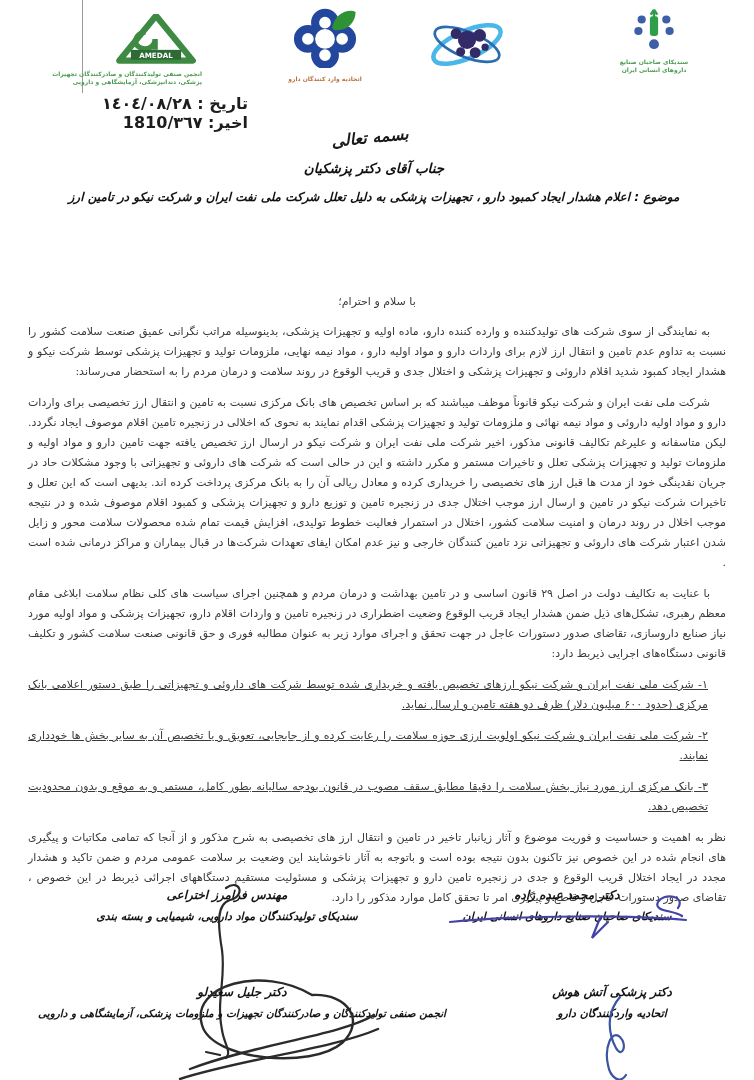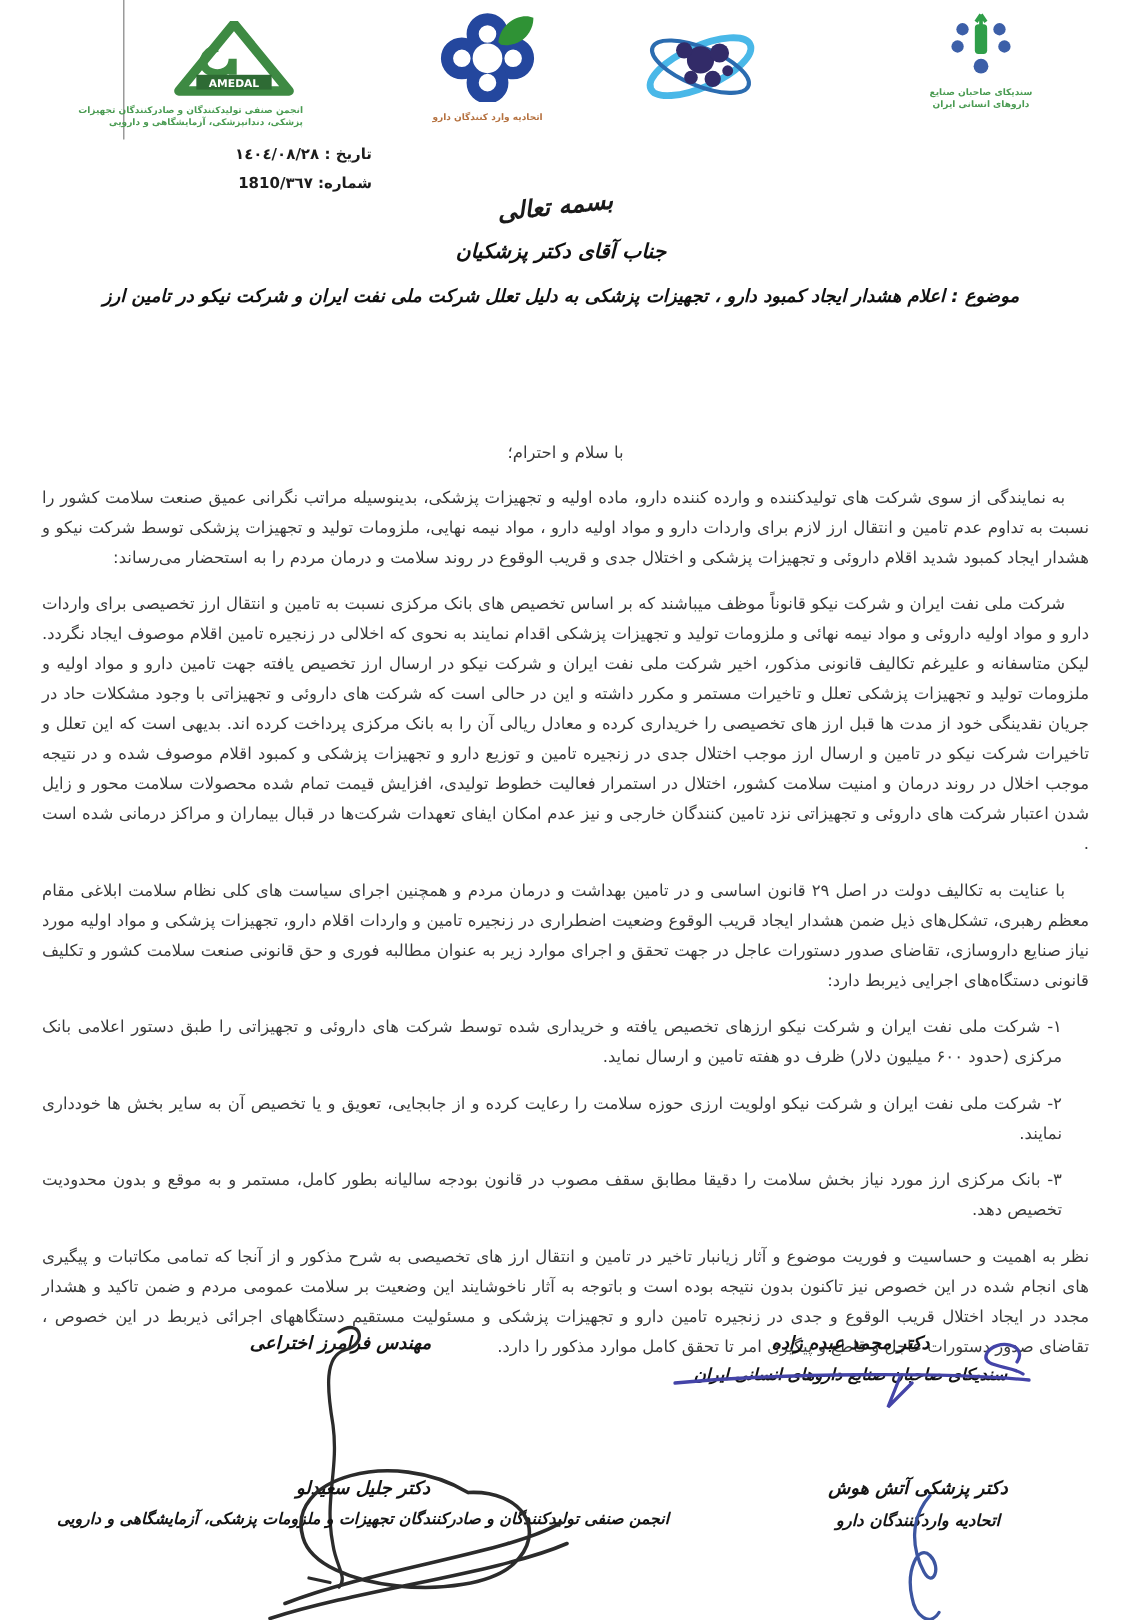--- a/index.html
+++ b/index.html
@@ -20,21 +20,21 @@
   .logo-amedal   { left:110px; top:14px; width:92px; }
   .logo-union    { left:281px; top:8px;  width:88px; }
   .logo-atom     { left:424px; top:10px; width:86px; }
   .logo-synd     { left:608px; top:8px;  width:92px; }
   .logo-caption  { font-size:6px; line-height:8px; font-weight:bold; white-space:nowrap; }
   .cap-green  { color:#4a9b52; }
   .cap-orange { color:#b5713f; margin-top:3px; }
 
   .meta {
     position:absolute; left:84px; top:94px; width:164px;
-    font-size:10px; font-weight:bold; color:#1d1d1d;
+    font-size:16px; font-weight:bold; color:#1d1d1d;
     text-align:right; line-height:19px;
   }
   .bismillah {
     position:absolute; left:300px; top:128px; width:140px;
     text-align:center; font-size:16px; font-weight:bold; font-style:italic;
     transform:rotate(-6deg); color:#1a1a1a; letter-spacing:1px;
   }
 
   
   .nastaliq { font-weight:bold; font-style:italic; color:#111;text-align:center; }
@@ -43,21 +43,21 @@
   .addr-line2 { font-size:13.5px; margin-bottom:14px; }
   .addr-subject { font-size:12px; white-space:nowrap; }
 
   
   .body-text {
     position:absolute; top:292px; right:28px; left:28px;
     font-size:11px; line-height:20px; color:#3a3a3a; text-align:justify;
   }
   .greeting { margin-bottom:10px; text-align:center; }
   .para { margin-bottom:11px; text-indent:16px; }
-  .item { margin:0 18px 11px 0; text-indent:0; }
+  .item { margin:0 18px 11px 0; text-indent:0;text-decoration:underline; }
   .closing { margin-top:2px; text-indent:0; }
 
   
   .sig { position:absolute; text-align:center; }
   .sig-name { font-size:12px; font-weight:bold; font-style:italic; color:#141414; white-space:nowrap; }
   .sig-org  { font-size:11px; font-weight:bold; font-style:italic; color:#141414; white-space:nowrap; margin-top:8px; }
   .sig1 { right:62px;  top:888px; width:250px; }
   .sig2 { left:92px;   top:888px; width:270px; }
   .sig3 { right:52px;  top:985px; width:180px; }
   .sig4 { left:12px;   top:985px; width:460px; }
@@ -130,21 +130,21 @@
     <div class="logo-caption cap-green">سندیکای صاحبان صنایع</div>
     <div class="logo-caption cap-green">داروهای انسانی ایران</div>
   </div>
 
   <div class="meta">
     <div>
       <span>تاریخ :</span>
       <span>١٤٠٤/٠٨/٢٨</span>
     </div>
     <div>
-      <span>شماره:</span>
+      <span>اخیر:</span>
       <span>1810/٣٦٧</span>
     </div>
   </div>
 
   <div class="bismillah">بسمه تعالی</div>
 
   <div class="addressee">
     <div class="addr-line1 nastaliq">جناب آقای دکتر پزشکیان</div>
     <div class="addr-subject nastaliq">موضوع : اعلام هشدار ایجاد کمبود دارو ، تجهیزات پزشکی به دلیل تعلل شرکت ملی نفت ایران و شرکت نیکو در تامین ارز</div>
   </div>
@@ -166,20 +166,21 @@
       <path d="M236 16 C244 4 222 0 216 10 C211 20 232 18 240 24 M8 30 C80 23 190 23 244 28 M158 26 L150 46 L166 30" fill="none" stroke="#4444a8" stroke-width="2.2" stroke-linecap="round"></path>
     </svg>
     <div class="sig-org">سندیکای صاحبان صنایع داروهای انسانی ایران</div>
   </div>
 
   <div class="sig sig2">
     <div class="sig-name">مهندس فرامرز اختراعی</div>
     <svg class="sig-svg sigink2" viewBox="0 0 50 180">
       <path d="M26 8 C40 -2 46 16 30 20 C16 24 18 46 22 70 C26 100 16 120 22 150 C24 164 32 172 26 178 M6 172 L20 175" fill="none" stroke="#2b2b2b" stroke-width="2.2" stroke-linecap="round"></path>
     </svg>
+    <div class="sig-org">سندیکای تولیدکنندگان مواد دارویی، شیمیایی و بسته بندی</div>
   </div>
 
   <div class="sig sig3">
     <div class="sig-name">دکتر پزشکی آتش هوش</div>
     <svg class="sig-svg sigink3" viewBox="0 0 46 100">
       <path d="M26 4 C12 20 14 40 22 55 C28 66 34 52 26 44 C18 36 10 54 14 72 C16 84 26 92 32 82" fill="none" stroke="#3c55a0" stroke-width="2.2" stroke-linecap="round"></path>
     </svg>
     <div class="sig-org">اتحادیه واردکنندگان دارو</div>
   </div>
 

